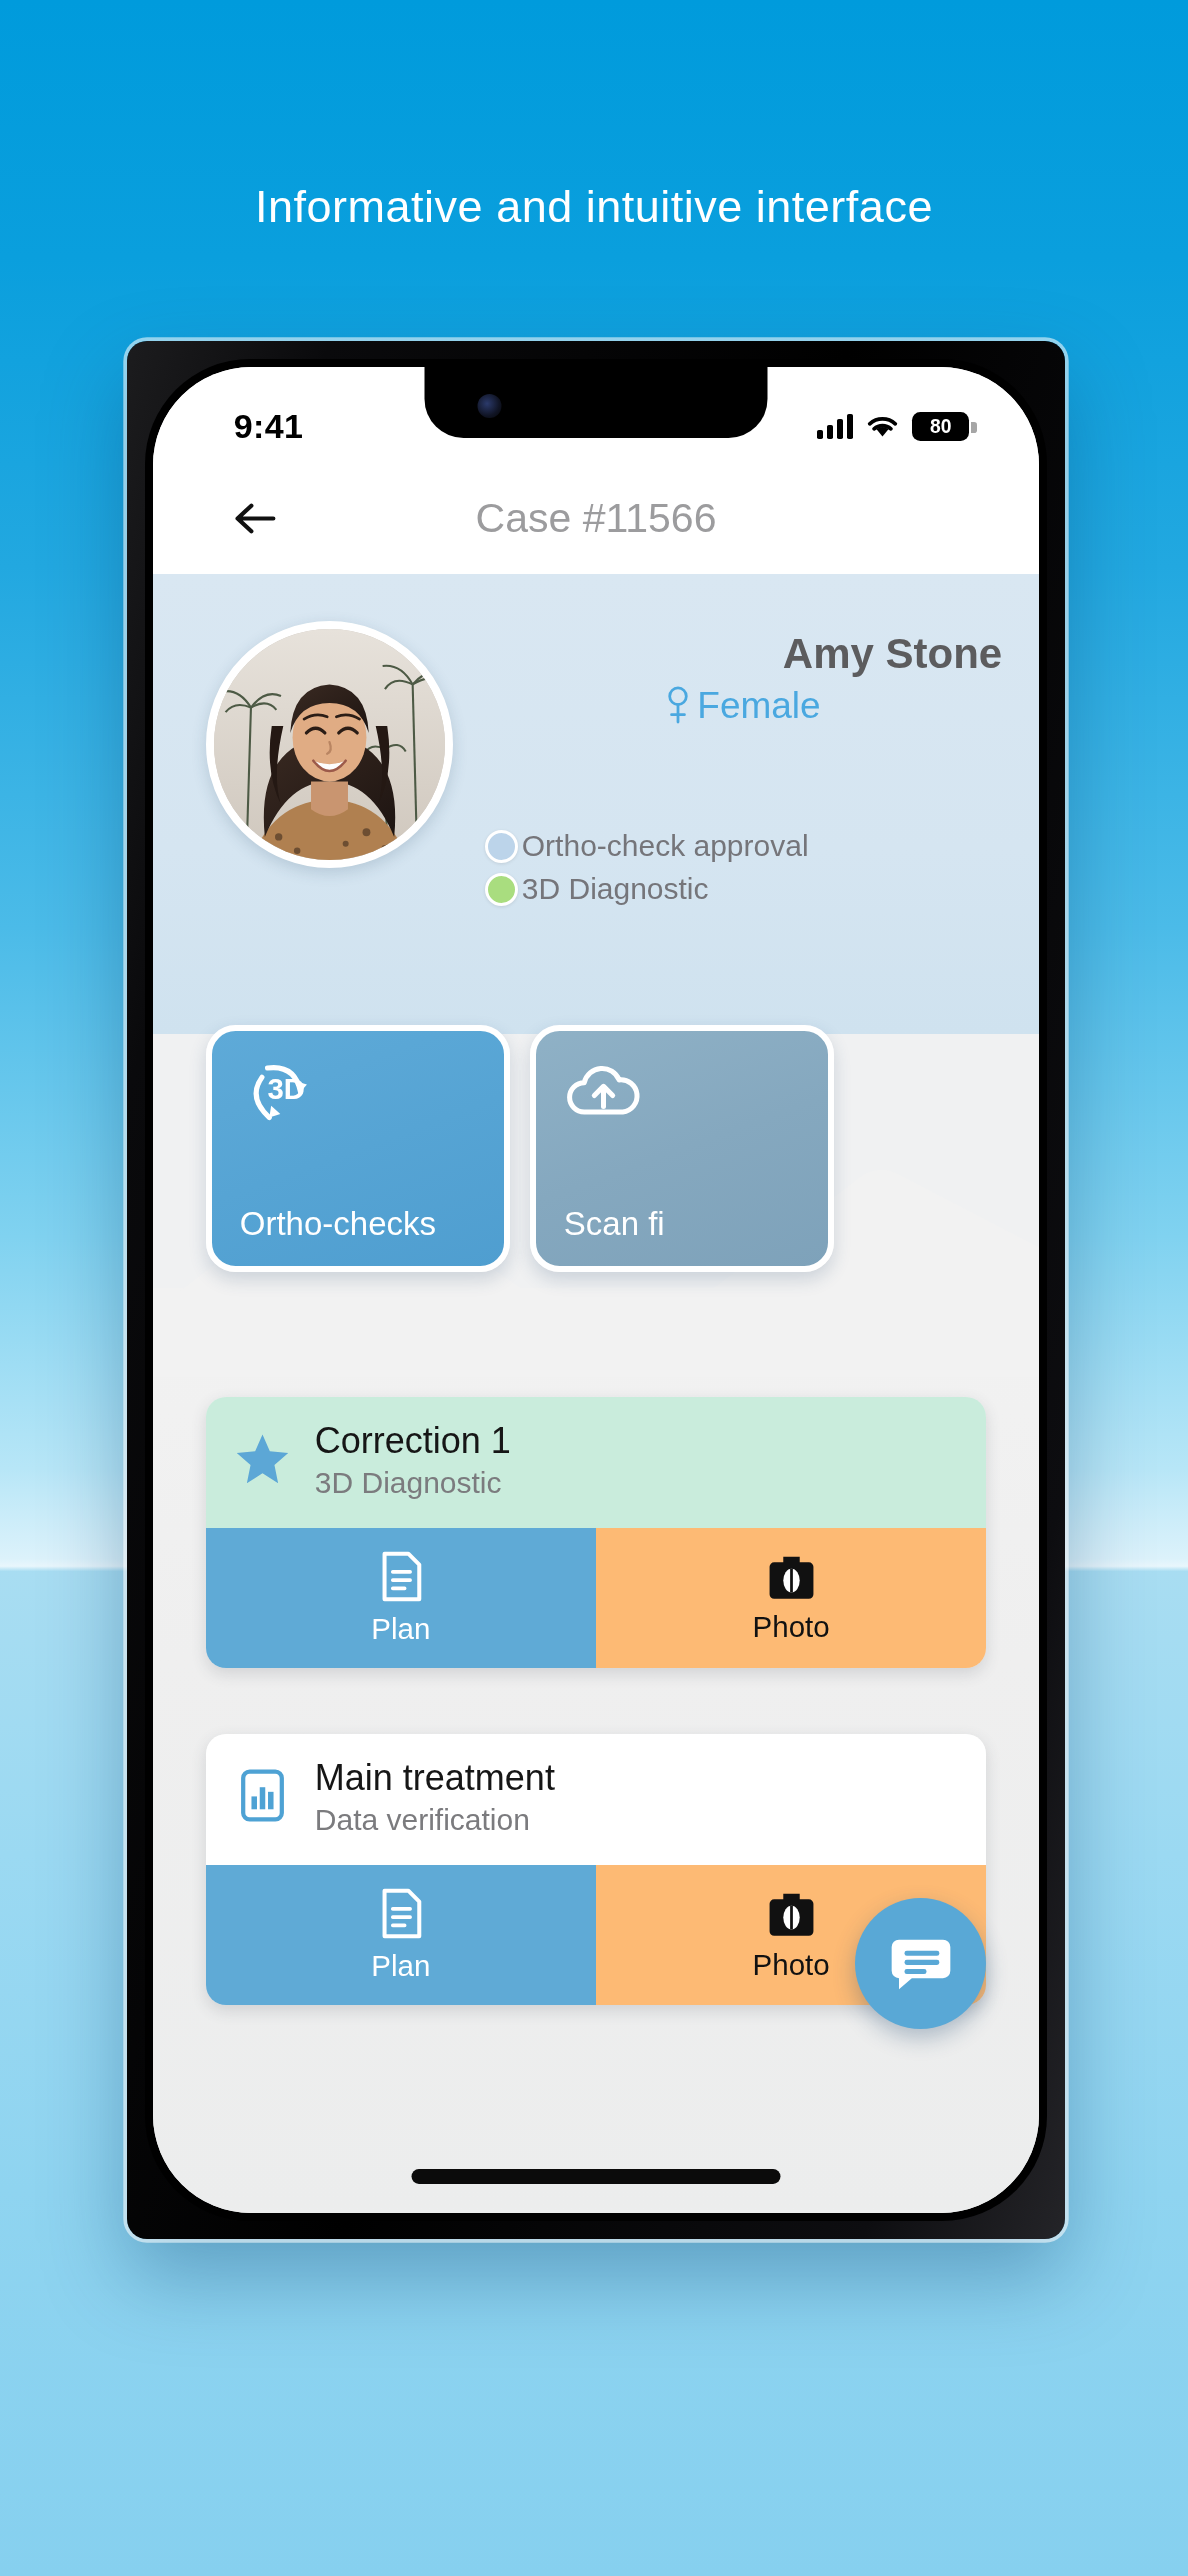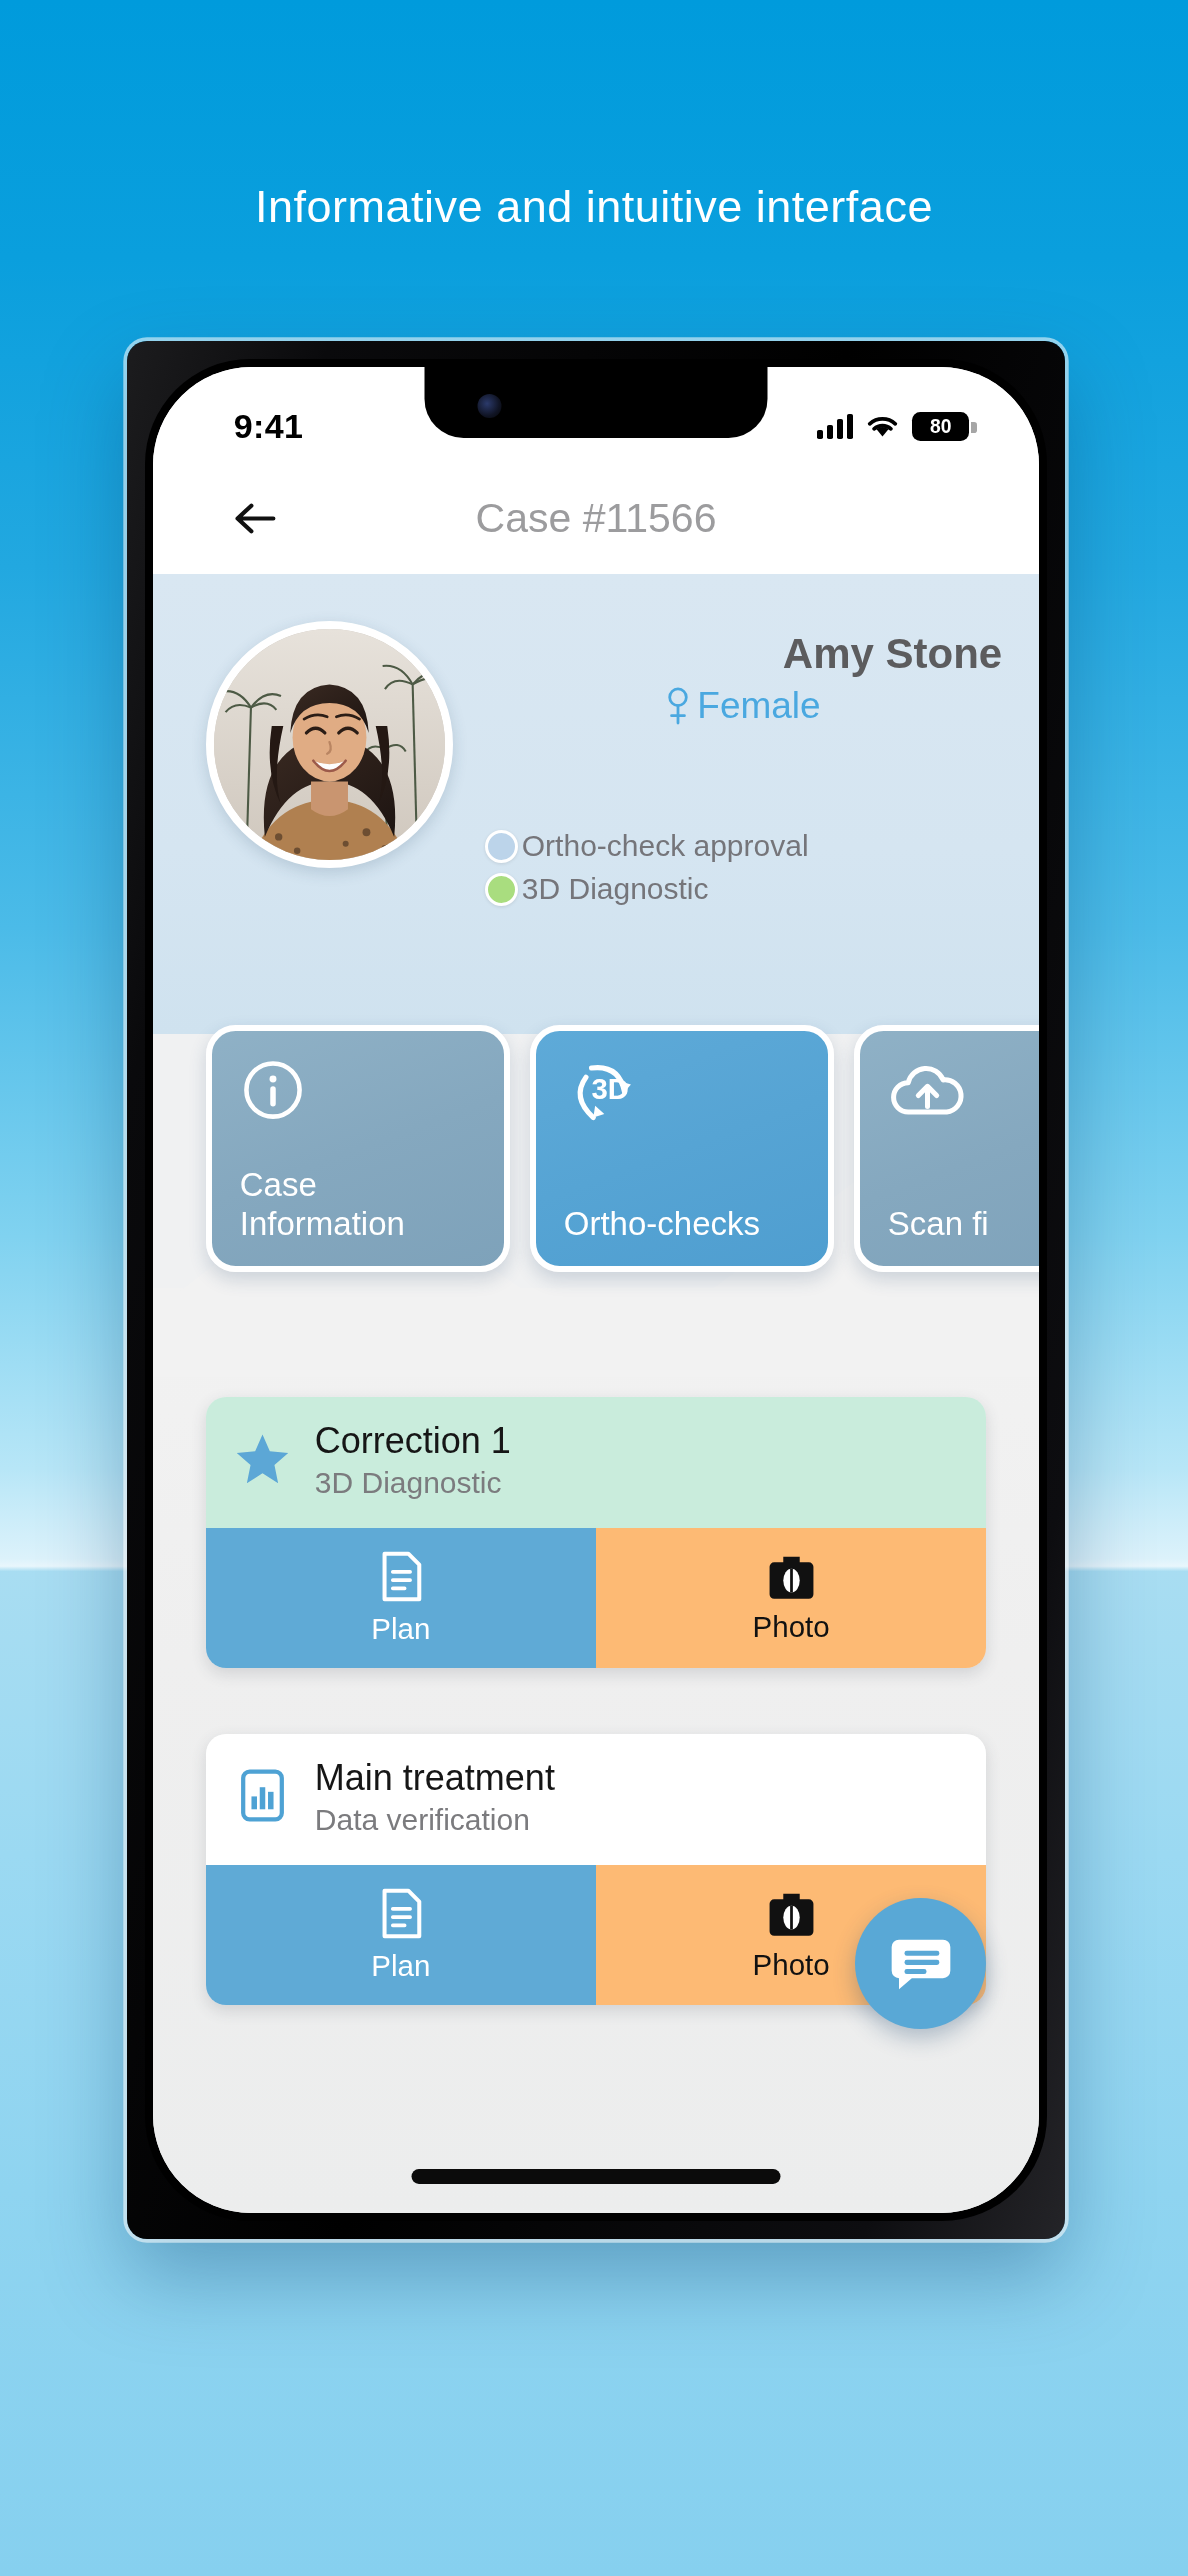--- a/index.html
+++ b/index.html
@@ -103,21 +103,21 @@
   .avatar{
     position:absolute; left:53px; top:48px; width:247px; height:247px;
     border-radius:50%; border:8.3px solid #fff; overflow:hidden;
     box-shadow:0 4.6px 14.7px rgba(40,70,100,.18);
     background:#cfc9c2;
   }
   .avatar svg{ display:block; width:100%; height:100%; }
 
   .pt-info{ position:absolute; left:332px; top:57px; right:37px; }
   .pt-name{ text-align:right; font-size:42px; font-weight:700; color:#5c5c5e; }
-  .pt-gender{ display:flex; align-items:flex-end; justify-content:center; gap:7px; margin-top:7.4px; }
+  .pt-gender{ display:flex; align-items:flex-start; justify-content:center; gap:7px; margin-top:7.4px; }
   .pt-gender .g-label{ font-size:37px; color:#4aa8e0; }
 
   .status-list{ position:absolute; left:332px; top:256px; }
   .status-row{ display:flex; align-items:flex-end; gap:4px; margin-bottom:9.2px; }
   .dot{ width:33px; height:33px; border-radius:50%; border:3.7px solid #fff;
         box-shadow:0 0.9px 3.7px rgba(0,0,0,.10); }
   .st-label{ font-size:30px; color:#75757a; }
 
   
   .actions{
@@ -316,30 +316,20 @@
         <svg viewBox="0 0 1000 260" preserveAspectRatio="none">
           <path d="M0 260 L0 190 L190 48 Q215 30 240 48 L560 260 Z" fill="#f2f2f2"></path>
           <path d="M1000 260 L1000 120 L840 40 Q815 28 792 48 L500 260 Z" fill="#f2f2f2"></path>
           <path d="M0 260 L1000 260 L1000 168 L0 168 Z" fill="#f2f2f2"></path>
         </svg>
       </div>
       <div class="body-bg"></div>
 
       <div class="actions">
 
-        <div class="act-card act-muted">
-          <span class="ic">
-            <svg width="66" height="66" viewBox="0 0 72 72">
-              <circle cx="36" cy="36" r="29" stroke="#fff" stroke-width="5" fill="none"></circle>
-              <circle cx="36" cy="24" r="3.8" fill="#fff"></circle>
-              <rect x="33" y="32" width="6" height="22" rx="3" fill="#fff"></rect>
-            </svg>
-          </span>
-          <span class="lbl">Case Information</span>
-        </div>
 
         <div class="act-card act-bright">
           <span class="ic">
             <svg width="88" height="79" viewBox="0 0 96 86">
               <text x="30" y="46" font-family="Liberation Sans, sans-serif" font-size="32" font-weight="700" fill="#fff">3D</text>
               <path d="M30 12 q30 -4 36 26" stroke="#fff" stroke-width="5.5" fill="none" stroke-linecap="round"></path>
               <path d="M66 38 l-6 -12 l13 4 z" fill="#fff"></path>
               <path d="M24 22 q-16 22 8 44" stroke="#fff" stroke-width="5.5" fill="none" stroke-linecap="round"></path>
               <path d="M32 66 l2 -13 l10 9 z" fill="#fff"></path>
             </svg>

